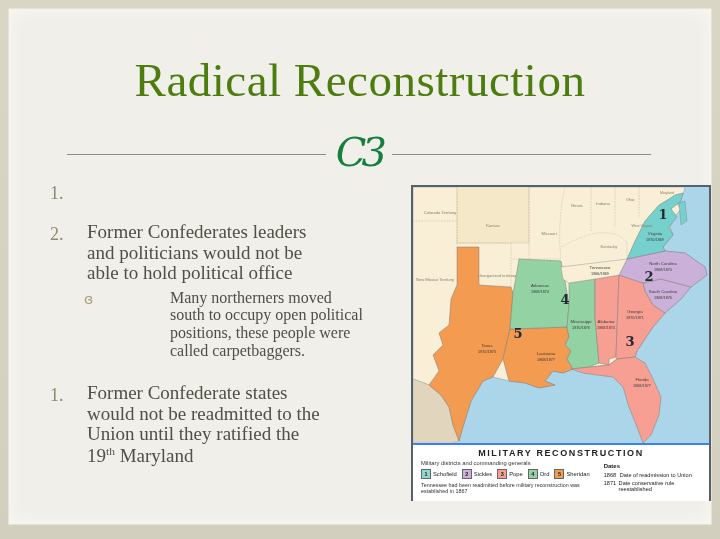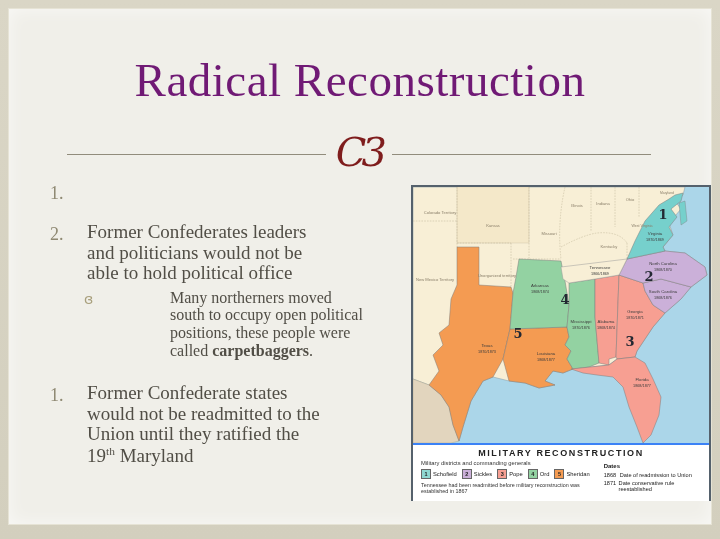--- a/index.html
+++ b/index.html
@@ -2,36 +2,36 @@
 <html><head>
 <meta charset="utf-8">
 <style>
   html,body{margin:0;padding:0;}
   body{width:720px;height:539px;background:#d5d1c0;position:relative;overflow:hidden;
        font-family:"Liberation Serif",serif;}
   .frame-outer{position:absolute;inset:0;background:linear-gradient(180deg,#dad6c6 0%,#d3cfbe 100%);}
   .slide{position:absolute;left:8px;top:8px;right:8px;bottom:14px;background:#f0efe9;
          border:1px solid #e6e3d5;box-shadow:inset 0 0 18px rgba(255,255,255,.6);}
   .title{position:absolute;left:0;right:0;top:44px;text-align:center;font-size:47px;
-         color:#701a75;letter-spacing:.5px;}
+         color:#4d7c0f;letter-spacing:.5px;}
   .divider{position:absolute;left:58px;right:60px;top:122px;height:46px;display:flex;align-items:center;}
   .divider .line{flex:1;border-top:1px solid #918c7c;height:0;}
-  .divider .fleuron{font-family:"DejaVu Serif",serif;font-style:italic;font-size:40px;color:#7f1d1d;
+  .divider .fleuron{font-family:"DejaVu Serif",serif;font-style:italic;font-size:40px;color:#15803d;
          letter-spacing:-.12em;margin:0 10px;line-height:1;transform:translateY(-2px);}
   .list{position:absolute;left:30px;top:172px;width:372px;color:#514e46;}
   .item{display:grid;grid-template-columns:48px 1fr;margin-bottom:0;}
   .item .num{font-size:18px;color:#8f8973;padding-left:11px;padding-top:2px;}
   .item .btext{font-size:19px;line-height:1.08;white-space:pre-line;}
   .subitem{display:grid;grid-template-columns:45px 38px 1fr;margin-top:5px;}
   .subitem .smark{grid-column:2;font-family:"DejaVu Sans",sans-serif;font-size:14px;color:#a89f7c;padding-top:2px;}
   .subitem .stext{font-size:16px;line-height:1.12;white-space:pre-line;margin-left:48px;}
   .gap1{height:18px;}
   .gap2{height:23px;}
   sup{font-size:60%;}
-  b{font-weight:bold;}
+  b{font-weight:normal;}
 
   .mapbox{position:absolute;left:402px;top:176px;width:300px;height:316px;background:#fff;
           border:2px solid #55616c;box-sizing:border-box;}
   .mapbox svg{display:block;}
   .legend{height:56px;border-top:2px solid #3b82f6;background:#ffffff;
           font-family:"Liberation Sans",sans-serif;color:#222;overflow:hidden;}
   .leg-title{text-align:center;font-size:9px;font-weight:bold;letter-spacing:1.6px;margin-top:3px;}
   .leg-row{display:flex;margin:2px 6px 0 8px;}
   .leg-left{width:176px;}
   .leg-label{font-size:5.8px;color:#333;}

